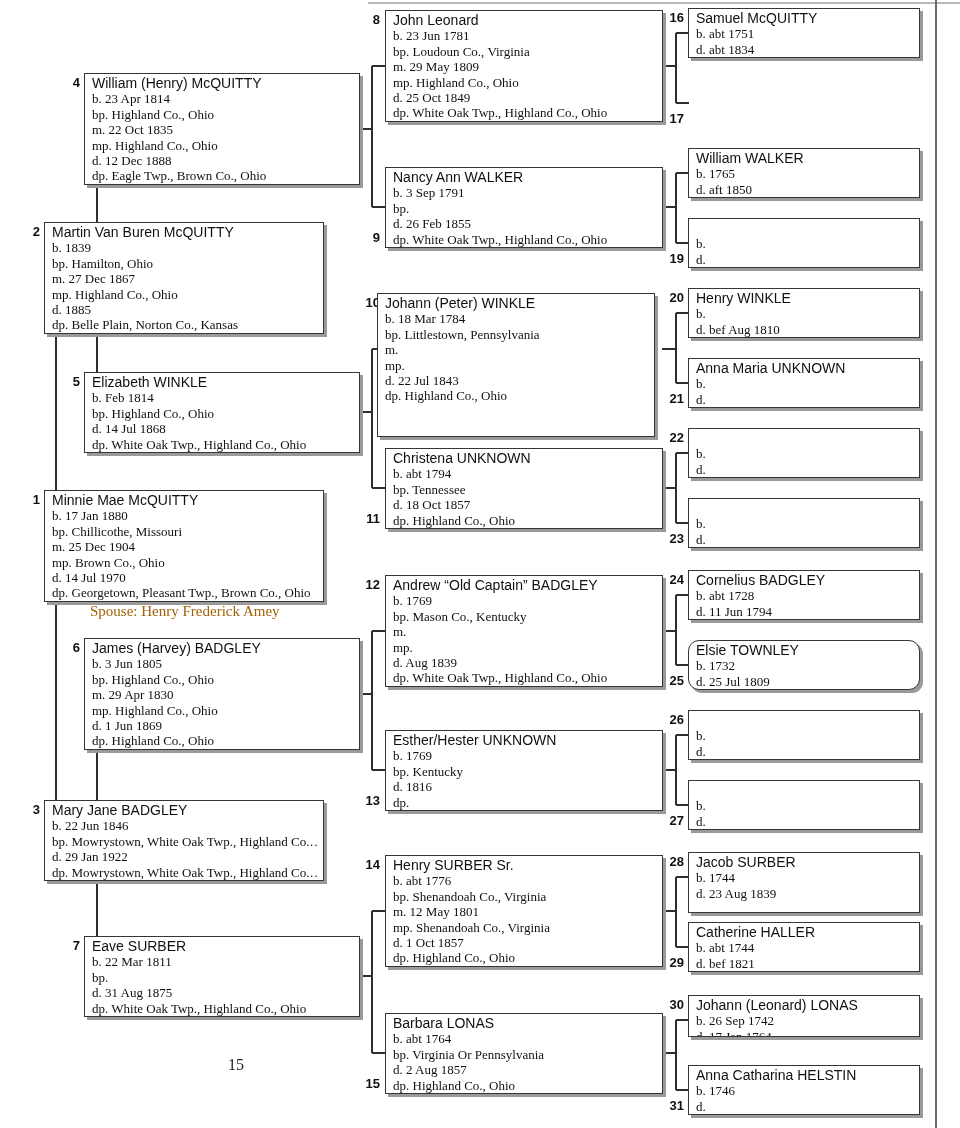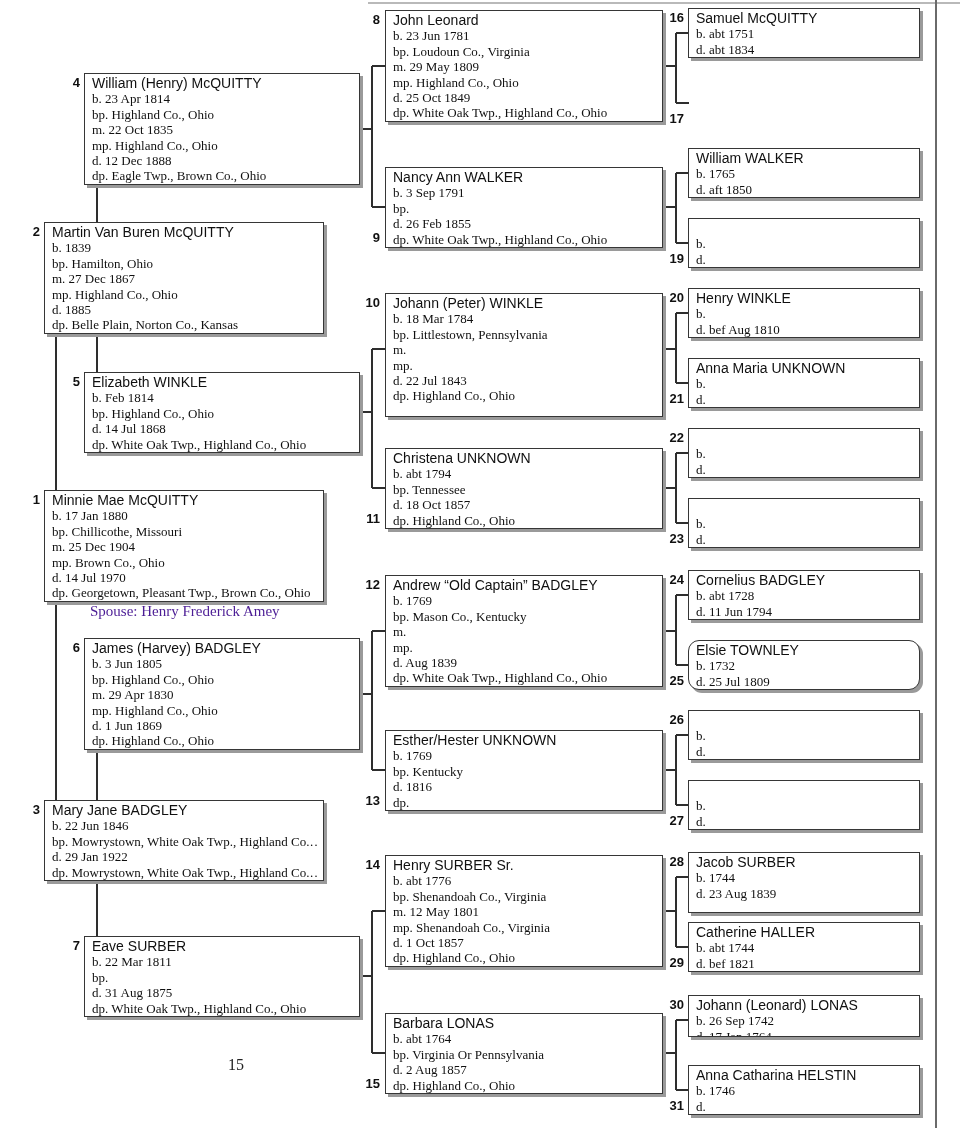--- a/index.html
+++ b/index.html
@@ -7,21 +7,21 @@
         font-family:"Liberation Sans",sans-serif;}
   .pbox{position:absolute;background:#fff;border:1.5px solid #363636;
         box-shadow:3px 3px 0 #9a9a9a;box-sizing:border-box;
         padding:2px 4px 0 7px;overflow:hidden;}
   .pname{font:14px/15.4px "Liberation Sans",sans-serif;color:#101010;height:15.4px;white-space:nowrap;overflow:hidden;}
   .pline{font:13px/15.4px "Liberation Serif",serif;color:#101010;height:15.4px;white-space:nowrap;overflow:hidden;}
   .pnum{position:absolute;font:bold 13px/15px "Liberation Sans",sans-serif;color:#101010;
         width:26px;text-align:right;}
   .vline{position:absolute;width:2px;background:#2e2e2e;}
   .hline{position:absolute;height:2px;background:#2e2e2e;}
-  .spouse{position:absolute;font:15px "Liberation Serif",serif;color:#4c1d95;white-space:nowrap;}
+  .spouse{position:absolute;font:15px "Liberation Serif",serif;color:#a16207;white-space:nowrap;}
   .pagenum{position:absolute;font:16px "Liberation Serif",serif;color:#222;}
 </style>
 </head>
 <body>
 
 <div id="page">
 
   <div class="hline" style="left:368px;top:2px;width:592px;background:#b9b9b9;"></div>
   <div class="vline" style="left:935px;top:0;height:1128px;background:#6a6a6a;"></div>
 
@@ -192,21 +192,21 @@
       <div class="pline">d. 25 Oct 1849</div>
       <div class="pline">dp. White Oak Twp., Highland Co., Ohio</div>
     </div>
   <div class="pbox" style="left:385px;top:167px;width:278px;height:81px;">
       <div class="pname">Nancy Ann WALKER</div>
       <div class="pline">b. 3 Sep 1791</div>
       <div class="pline">bp.</div>
       <div class="pline">d. 26 Feb 1855</div>
       <div class="pline">dp. White Oak Twp., Highland Co., Ohio</div>
     </div>
-  <div class="pbox" style="left:385px;top:293px;width:278px;height:124px;">
+  <div class="pbox" style="left:377px;top:293px;width:278px;height:144px;">
       <div class="pname">Johann (Peter) WINKLE</div>
       <div class="pline">b. 18 Mar 1784</div>
       <div class="pline">bp. Littlestown, Pennsylvania</div>
       <div class="pline">m.</div>
       <div class="pline">mp.</div>
       <div class="pline">d. 22 Jul 1843</div>
       <div class="pline">dp. Highland Co., Ohio</div>
     </div>
   <div class="pbox" style="left:385px;top:448px;width:278px;height:81px;">
       <div class="pname">Christena UNKNOWN</div>

